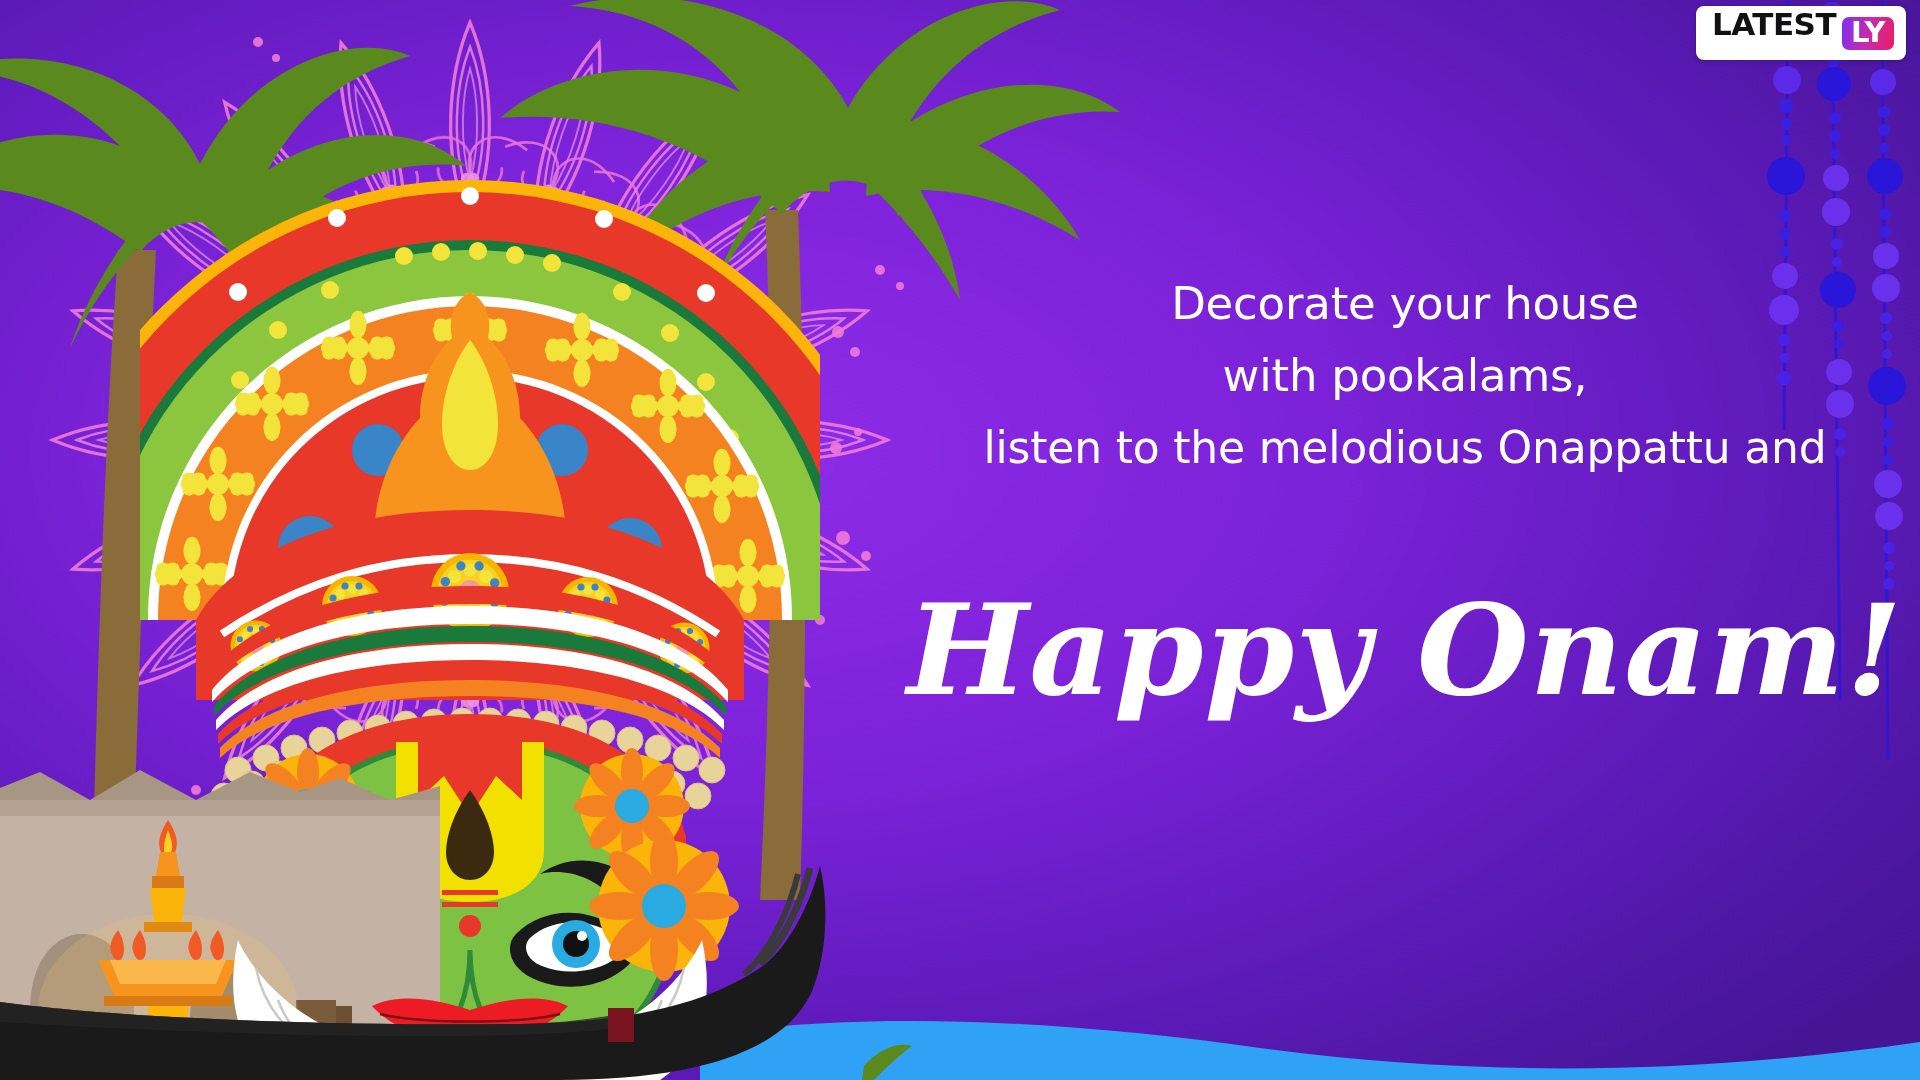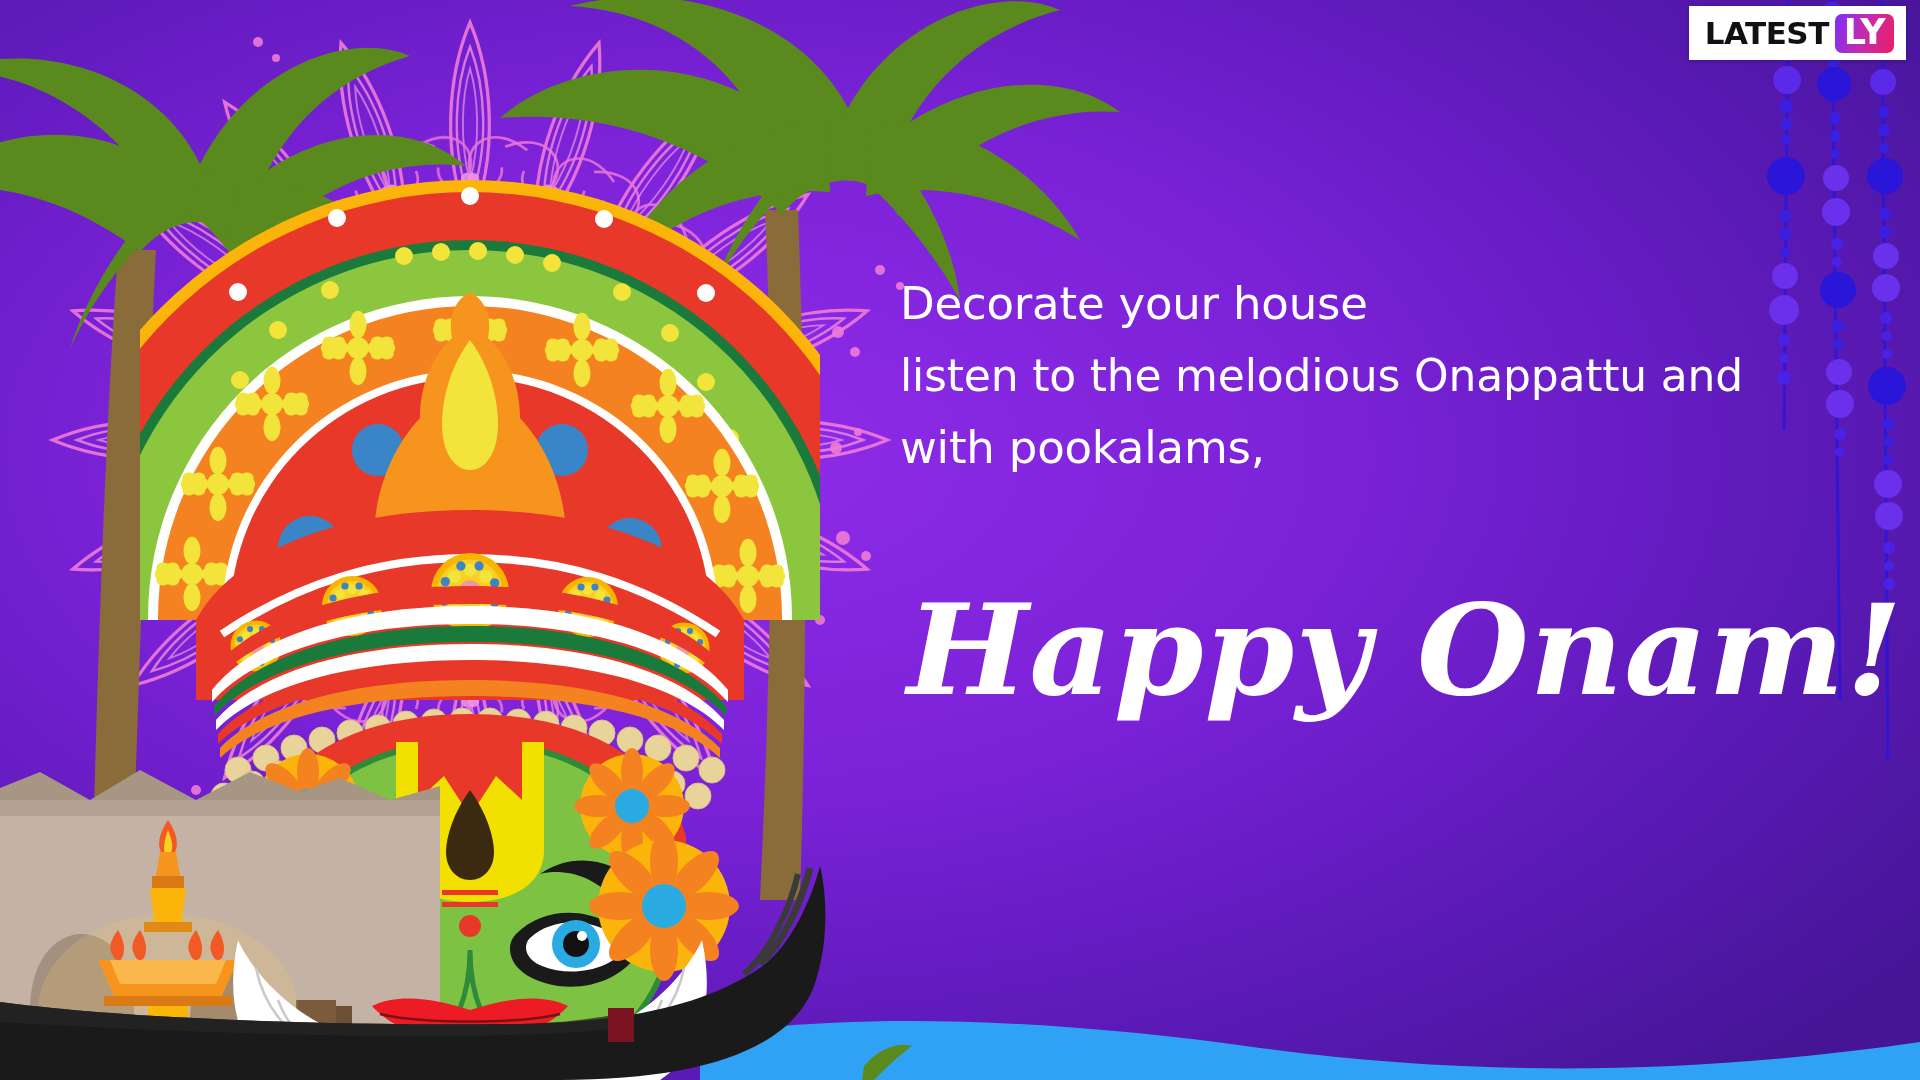--- a/index.html
+++ b/index.html
@@ -14,20 +14,21 @@
       radial-gradient(ellipse 130% 110% at 38% 42%,
         #8f2ce8 0%, #8a28e4 22%, #7b22d8 42%, #661cc4 62%, #5318ab 80%, #451596 100%);
   }
   .svgfull { position:absolute; inset:0; width:1920px; height:1080px; display:block; }
 
   
   #message {
     position:absolute;
     left:900px; top:268px;
     width:1010px;
+    text-align:center;
     color:#ffffff;
     z-index:40;
   }
   #message .line {
     display:block;
     font-family:"DejaVu Sans", sans-serif;
     font-size:45px;
     line-height:72px;
     letter-spacing:-0.2px;
     white-space:nowrap;
@@ -51,44 +52,45 @@
     z-index:40;
     transform:scaleX(1.02);
   }
 
   
   #logo {
     position:absolute;
     right:14px; top:6px;
     height:54px;
     background:#ffffff;
-    border-radius:0;
-    display:flex; align-items:center;
+    border-radius:8px;
+    display:flex; align-items:flex-start;
     padding:0 12px 0 16px;
     z-index:60;
     box-shadow:0 1px 4px rgba(0,0,0,.25);
   }
   #logo .latest {
     font-family:"DejaVu Sans", sans-serif;
     font-weight:700;
     font-size:31px;
     letter-spacing:-0.5px;
     color:#111114;
   }
   #logo .ly {
     margin-left:6px;
     background:linear-gradient(105deg,#7b2ff7 0%,#c42bb0 48%,#ec1e63 100%);
     color:#ffffff;
     font-family:"DejaVu Sans", sans-serif;
     font-weight:700;
-    font-size:35px;
+    font-size:29px;
     letter-spacing:-0.5px;
     border-radius:7px;
     padding:1px 9px 3px 9px;
     line-height:1;
+    margin-top:11px;
   }
 </style>
 </head>
 <body>
 
 <div id="card">
 
   <svg class="svgfull" viewBox="0 0 1920 1080" preserveAspectRatio="none">
     <defs>
       <radialGradient id="bgGrad" cx="38%" cy="42%" r="78%">
@@ -655,22 +657,22 @@
                L628,1026 C560,1040 300,1040 0,1022 Z" fill="#262626" opacity="0.75"></path>
 
       <rect x="608" y="1008" width="26" height="34" fill="#7a1420"></rect>
     </g>
 
     <path d="M864,1066 C880,1048 898,1042 912,1046 C898,1056 884,1070 874,1080 L862,1080 Z" fill="#5a8a1e"></path>
   </svg>
 
   <div id="message">
     <span class="line l1">Decorate your house</span>
+    <span class="line l2">with pookalams,</span>
     <span class="line l3">listen to the melodious Onappattu and</span>
-    <span class="line l2">with pookalams,</span>
   </div>
 
   <div id="greeting">Happy Onam!</div>
 
   <div id="logo">
     <span class="latest">LATEST</span>
     <span class="ly">LY</span>
   </div>
 
 </div>

